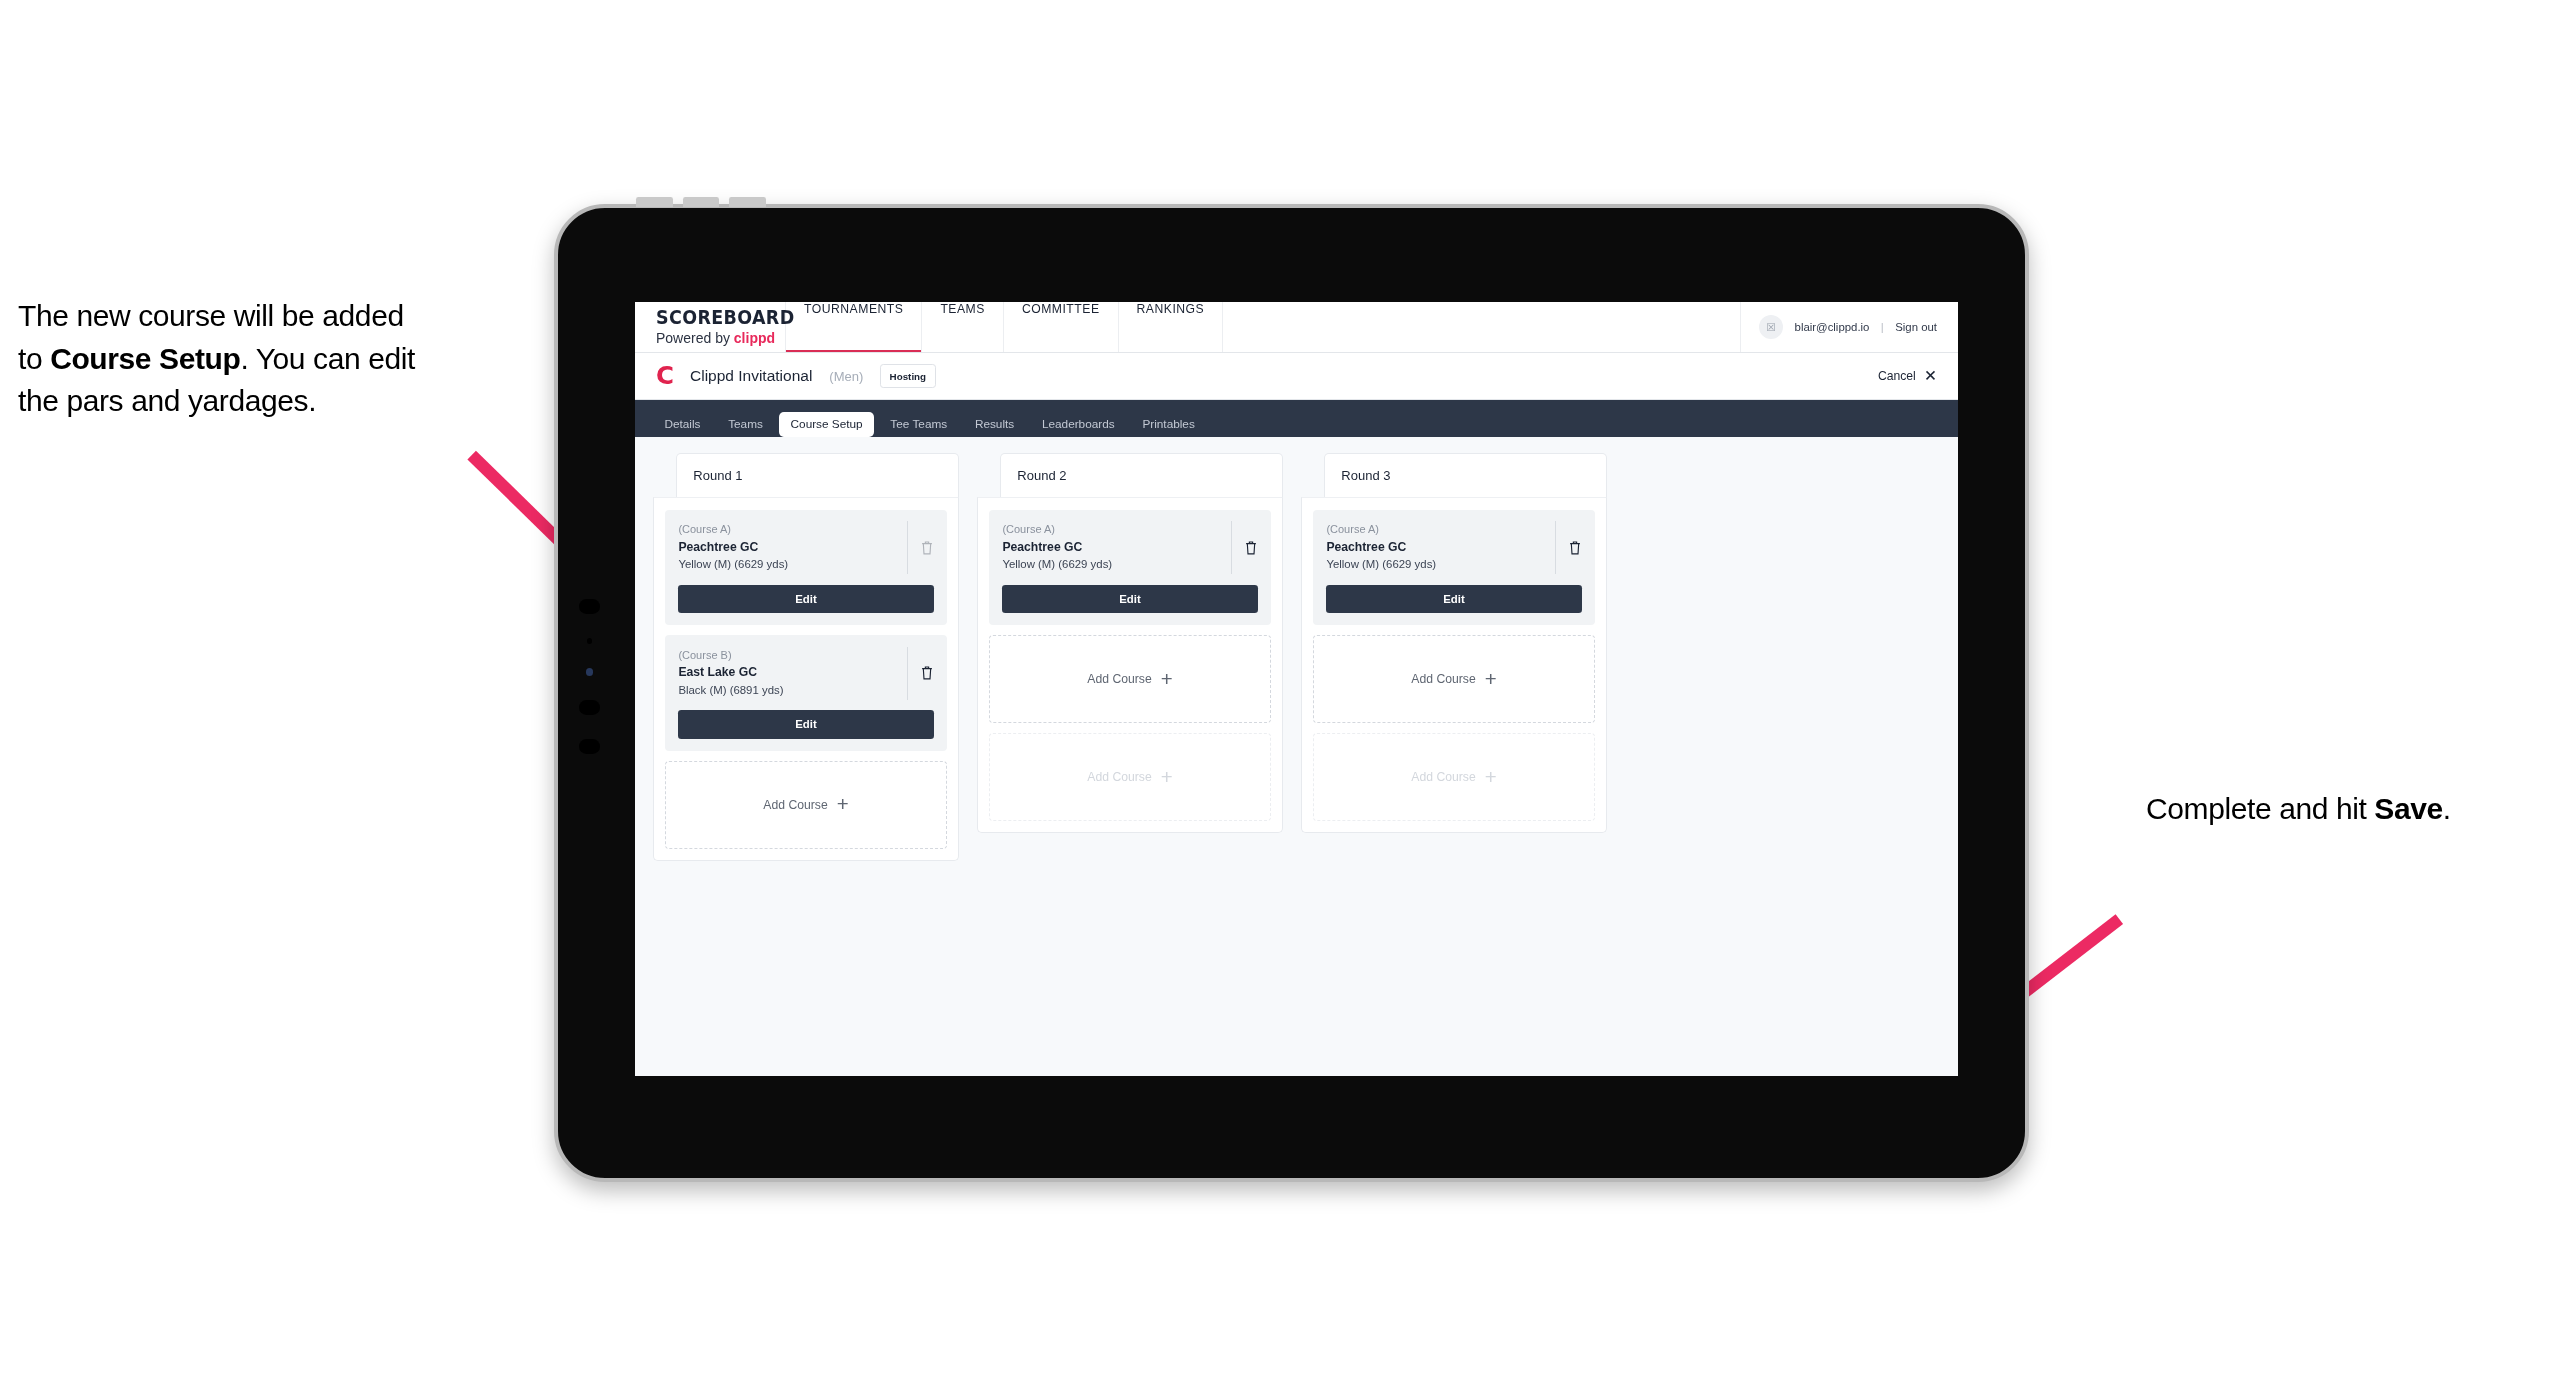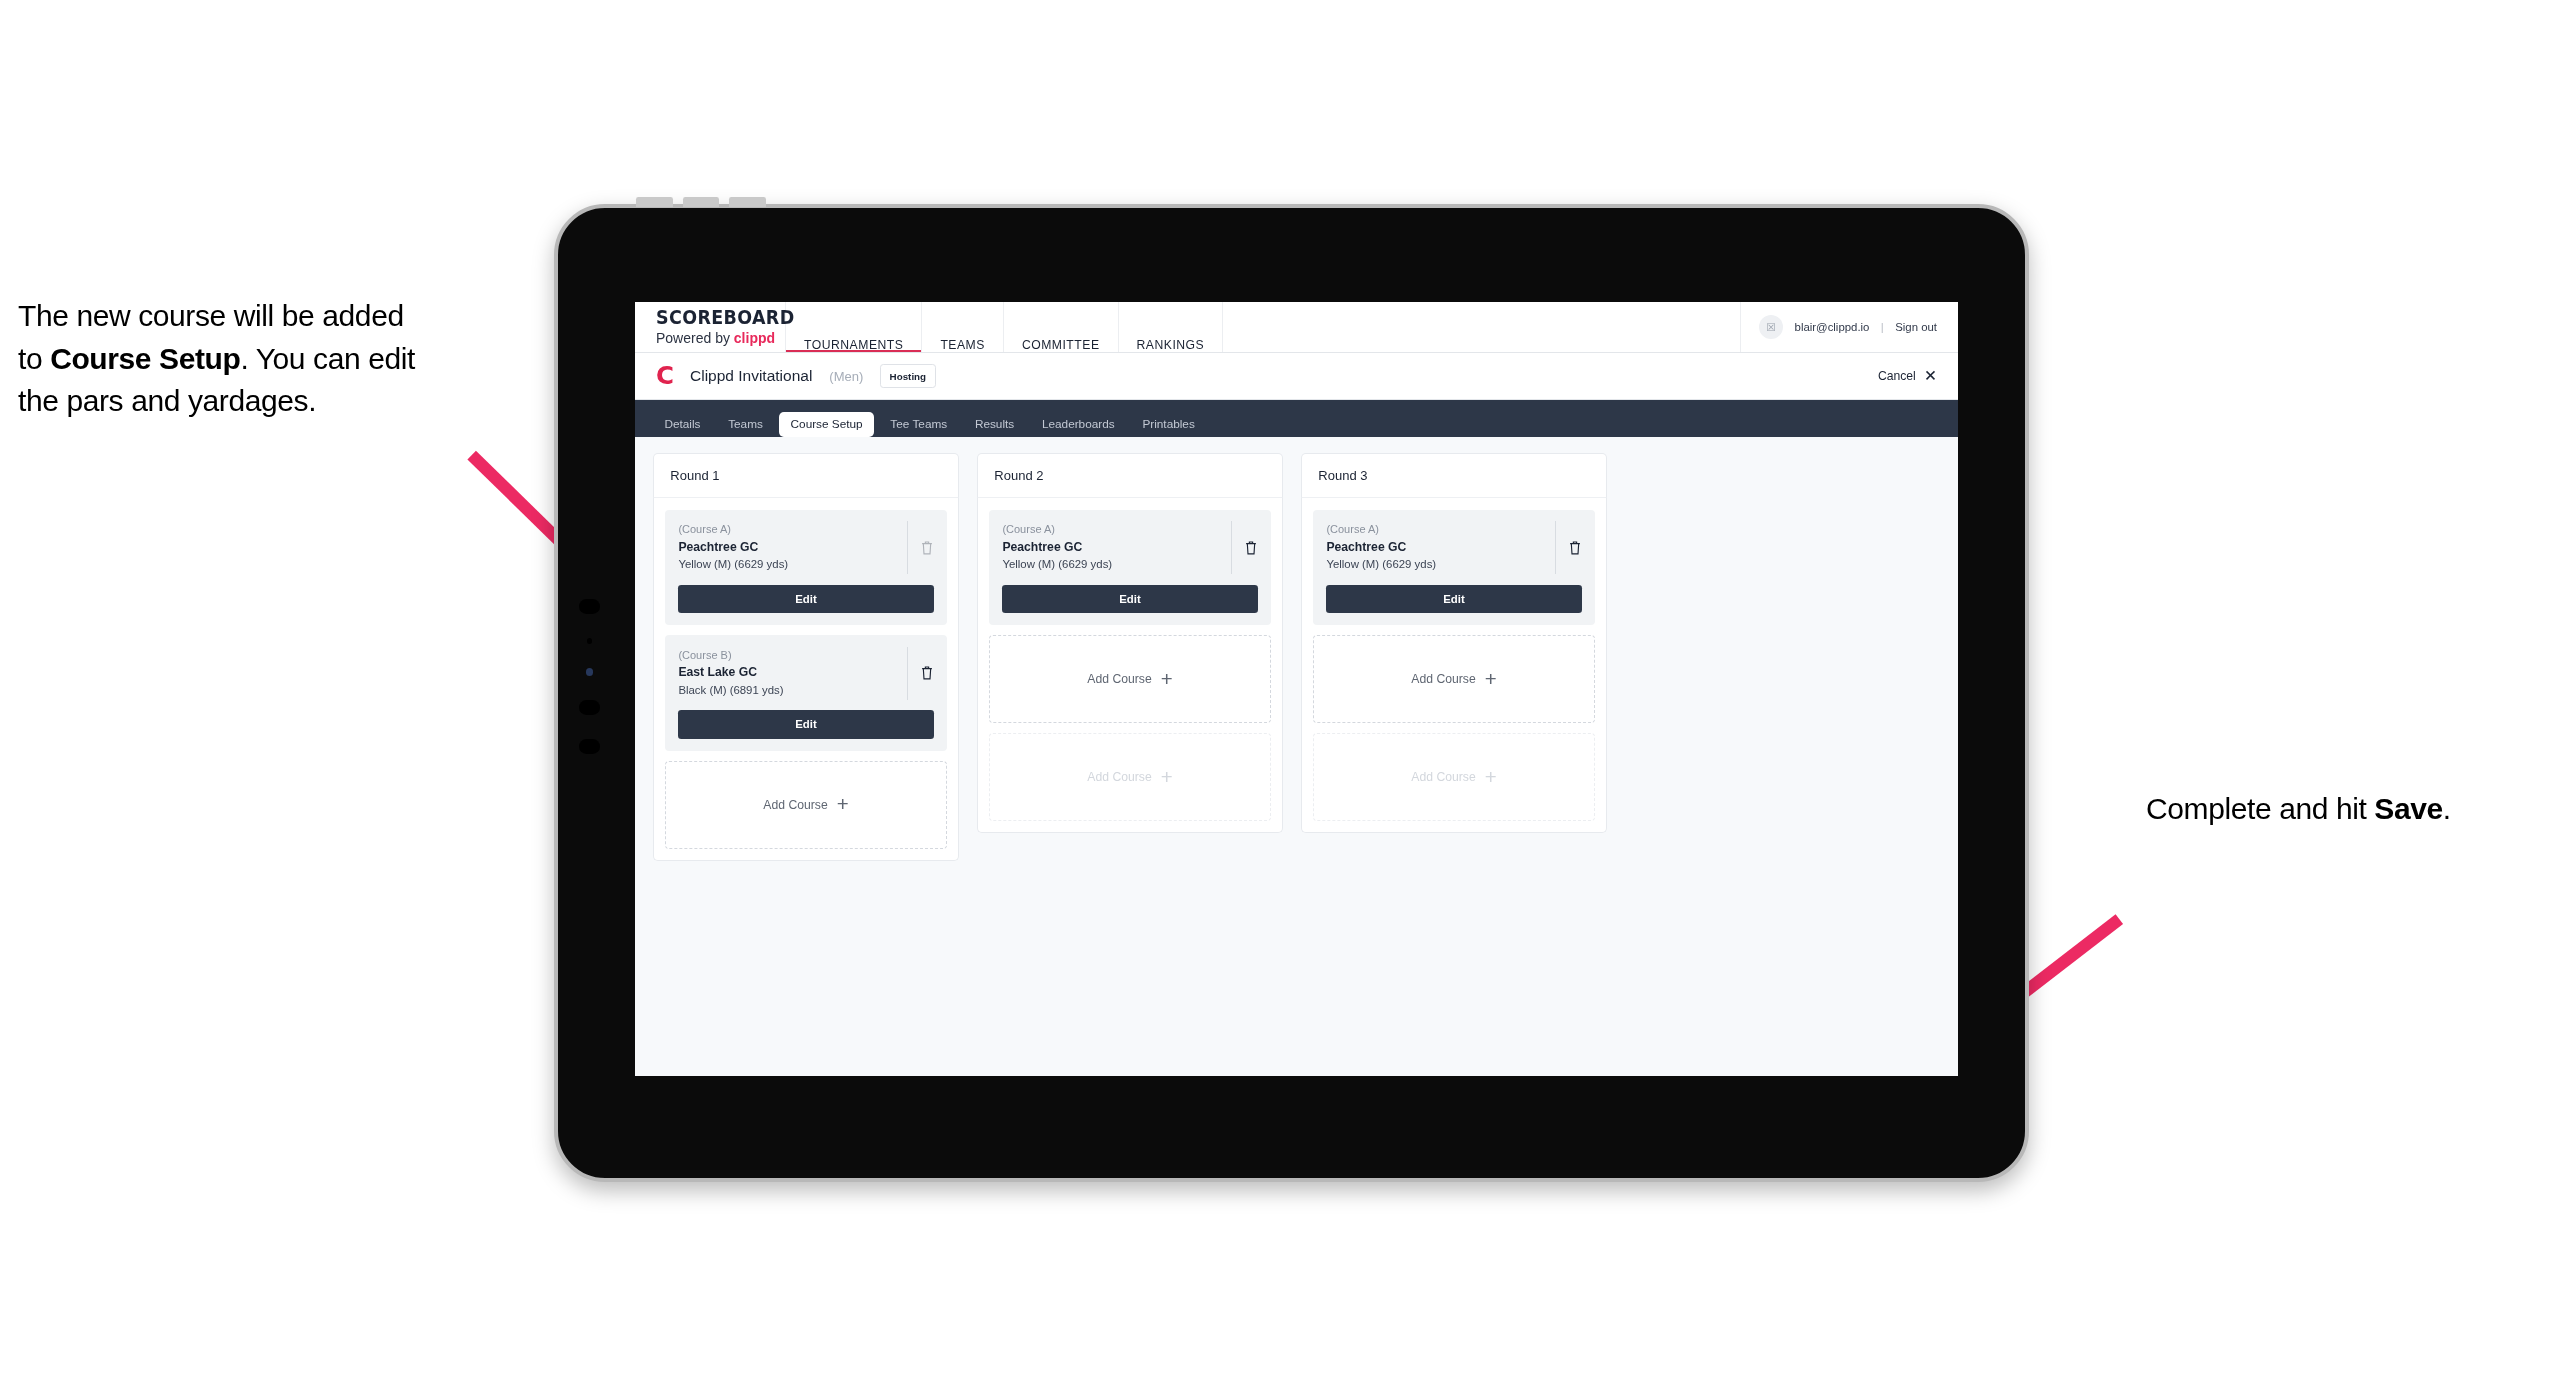--- a/index.html
+++ b/index.html
@@ -79,21 +79,21 @@
     font-weight: 700; font-size: 19px; letter-spacing: 0.4px;
     color: #1b2333; line-height: 1;
     transform: scaleX(0.92); transform-origin: left center;
   }
   #brand-sub {
     font-size: 14px; color: #2c3342; margin-top: 3px; white-space: nowrap;
   }
   #brand-sub .clippd { color: #e8295b; font-weight: 700; }
 
   .navitem {
-    display: flex; align-items: flex-end; padding: 0 18px;
+    display: flex; align-items: flex-start; padding: 0 18px;
     font-size: 12.2px; letter-spacing: 0.5px; color: #1b2333;
     border-right: 0.8px solid #eceef1; position: relative;
     cursor: pointer; white-space: nowrap;
   }
   .navitem.active::after {
     content: ""; position: absolute; left: 0; right: 0; bottom: 0;
     height: 2.4px; background: #d92d55;
   }
   #navspacer { flex: 1; border-right: 0.8px solid #eceef1; }
   #userbox {
@@ -145,21 +145,21 @@
   .tab.active { background: #ffffff; color: #1b2333; font-weight: 400; }
 
   
   #board {
     padding: 16.3px 18px; display: flex; gap: 18px; align-items: flex-start;
   }
   .round-col { width: 306px; flex: 0 0 306px; }
   .round-head {
     background: #ffffff; border: 0.8px solid #e7eaee;
     border-bottom: none; border-radius: 4.9px 4.9px 0 0;
-    padding: 14px 16.3px; font-size: 13px; color: #1b2333;
+    padding: 14px 16.3px; font-size: 13px; color: #1b2333; margin-left: 23px;
   }
   .round-body {
     background: #ffffff; border: 0.8px solid #e7eaee;
     border-top: 0.8px solid #eef0f3; border-radius: 0 0 4.9px 4.9px;
     padding: 11.4px; display: flex; flex-direction: column; gap: 9.8px;
   }
 
   .course-card {
     background: #f1f3f5; border-radius: 4.1px; padding: 11.4px 13px 12.2px;
   }

